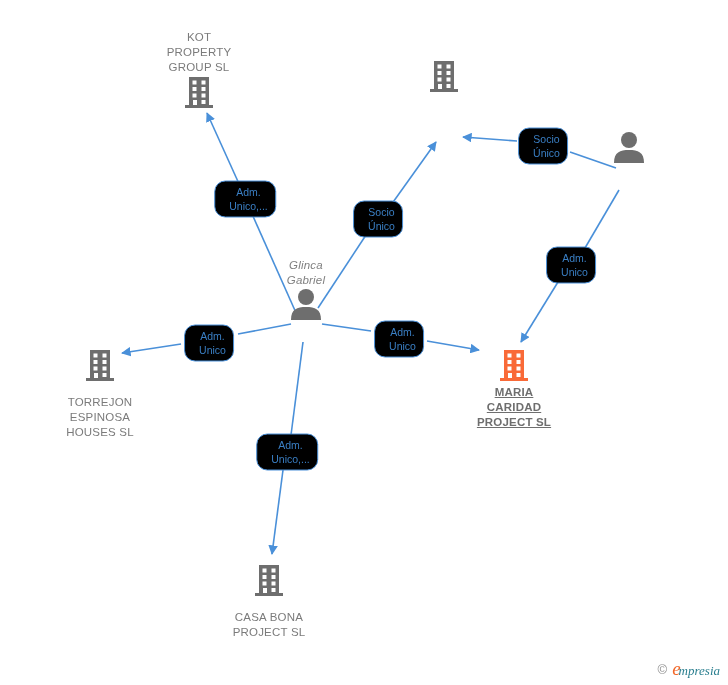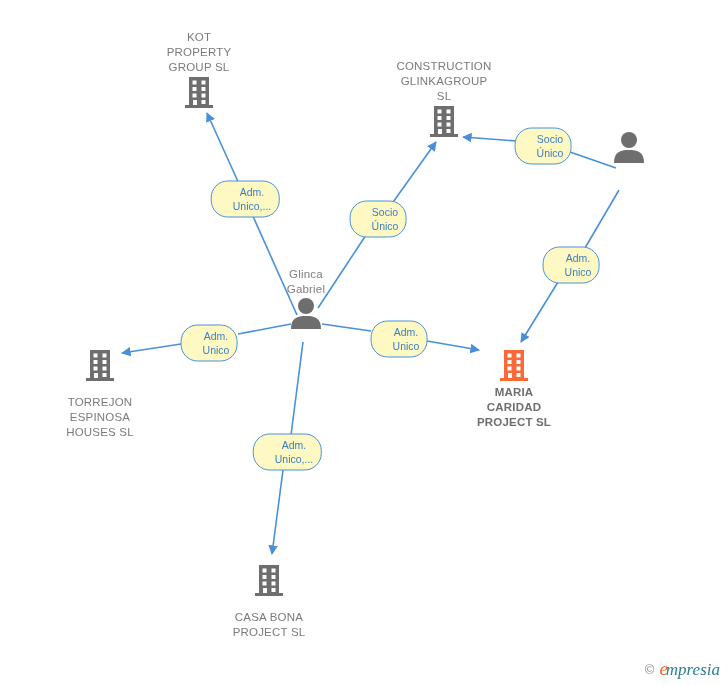--- a/index.html
+++ b/index.html
@@ -33,39 +33,40 @@
     font-size: 11.5px;
     line-height: 15px;
     color: #7b7b7b;
     letter-spacing: 0.2px;
     white-space: pre-line;
     font-family: "Liberation Sans", sans-serif;
   }
   .node-label.focus {
     color: #6e6e6e;
     font-weight: bold;
+    text-decoration: underline;
   }
   .node-label.person {
     color: #808080;
   }
   .node-icon {
     display: block;
     margin: 0 auto;
   }
   .edge-label {
     position: absolute;
     transform: translate(-50%, -50%);
-    background: #fef9c3;
+    background: #000000;
     border: 1.4px solid #4a90d9;
-    border-radius: 17px;
+    border-radius: 11px;
     color: #3a7fc4;
     font-size: 10.5px;
     line-height: 14px;
     font-family: "Liberation Sans", sans-serif;
-    padding: 3px 7px 4px 21px;
+    padding: 3px 7px 4px 14px;
     text-align: center;
     white-space: pre-line;
     box-sizing: border-box;
   }
   #watermark {
     position: absolute;
     right: 8px;
     bottom: 6px;
     display: flex;
     align-items: center;
@@ -81,21 +82,21 @@
     color: #f2682a;
     font-family: "Liberation Serif", serif;
     font-style: italic;
     font-size: 19px;
     line-height: 1;
   }
   #watermark .wm-rest {
     color: #2a7f8f;
     font-family: "Liberation Serif", serif;
     font-style: italic;
-    font-size: 17px;
+    font-size: 13px;
     line-height: 1;
     margin-left: -2px;
   }
 </style>
 </head>
 <body>
 
 <div id="graph-canvas">
 
   <svg id="edge-layer" viewBox="0 0 728 685" xmlns="http://www.w3.org/2000/svg">
@@ -153,23 +154,20 @@
       <rect x="8.5" y="12" width="4" height="4" fill="#ffffff"></rect>
       <rect x="17.5" y="12" width="4" height="4" fill="#ffffff"></rect>
       <rect x="8.5" y="18.5" width="4" height="4" fill="#ffffff"></rect>
       <rect x="17.5" y="18.5" width="4" height="4" fill="#ffffff"></rect>
       <rect x="9" y="25" width="4" height="5" fill="#ffffff"></rect>
       <rect x="17.5" y="25" width="4" height="4" fill="#ffffff"></rect>
     </svg>
   </div>
 
   <div class="node" style="left:444px; top:59px; width:170px;">
-    <div class="node-label">CONSTRUCTION
-GLINKAGROUP
-SL</div>
     <svg class="node-icon" width="30" height="34" viewBox="0 0 30 34" xmlns="http://www.w3.org/2000/svg">
       <rect x="5" y="2" width="20" height="28" fill="#6e6e6e"></rect>
       <rect x="1" y="30" width="28" height="3" fill="#6e6e6e"></rect>
       <rect x="8.5" y="5.5" width="4" height="4" fill="#ffffff"></rect>
       <rect x="17.5" y="5.5" width="4" height="4" fill="#ffffff"></rect>
       <rect x="8.5" y="12" width="4" height="4" fill="#ffffff"></rect>
       <rect x="17.5" y="12" width="4" height="4" fill="#ffffff"></rect>
       <rect x="8.5" y="18.5" width="4" height="4" fill="#ffffff"></rect>
       <rect x="17.5" y="18.5" width="4" height="4" fill="#ffffff"></rect>
       <rect x="9" y="25" width="4" height="5" fill="#ffffff"></rect>
@@ -177,21 +175,21 @@
     </svg>
   </div>
 
   <div class="node" style="left:629px; top:131px; width:150px;">
     <svg class="node-icon" width="34" height="32" viewBox="0 0 34 32" xmlns="http://www.w3.org/2000/svg">
       <circle cx="17" cy="9" r="8" fill="#6e6e6e"></circle>
       <path d="M 2 32 C 2 21 8 19 17 19 C 26 19 32 21 32 32 Z" fill="#6e6e6e"></path>
     </svg>
   </div>
 
-  <div class="node" style="left:306px; top:267px; width:130px;">
+  <div class="node" style="left:306px; top:258px; width:130px;font-style:italic;">
     <div class="node-label person">Glinca
 Gabriel</div>
     <svg class="node-icon" width="34" height="32" viewBox="0 0 34 32" xmlns="http://www.w3.org/2000/svg">
       <circle cx="17" cy="9" r="8" fill="#6e6e6e"></circle>
       <path d="M 2 32 C 2 21 8 19 17 19 C 26 19 32 21 32 32 Z" fill="#6e6e6e"></path>
     </svg>
   </div>
 
   <div class="node" style="left:100px; top:348px; width:150px;">
     <svg class="node-icon" width="30" height="34" viewBox="0 0 30 34" xmlns="http://www.w3.org/2000/svg">

